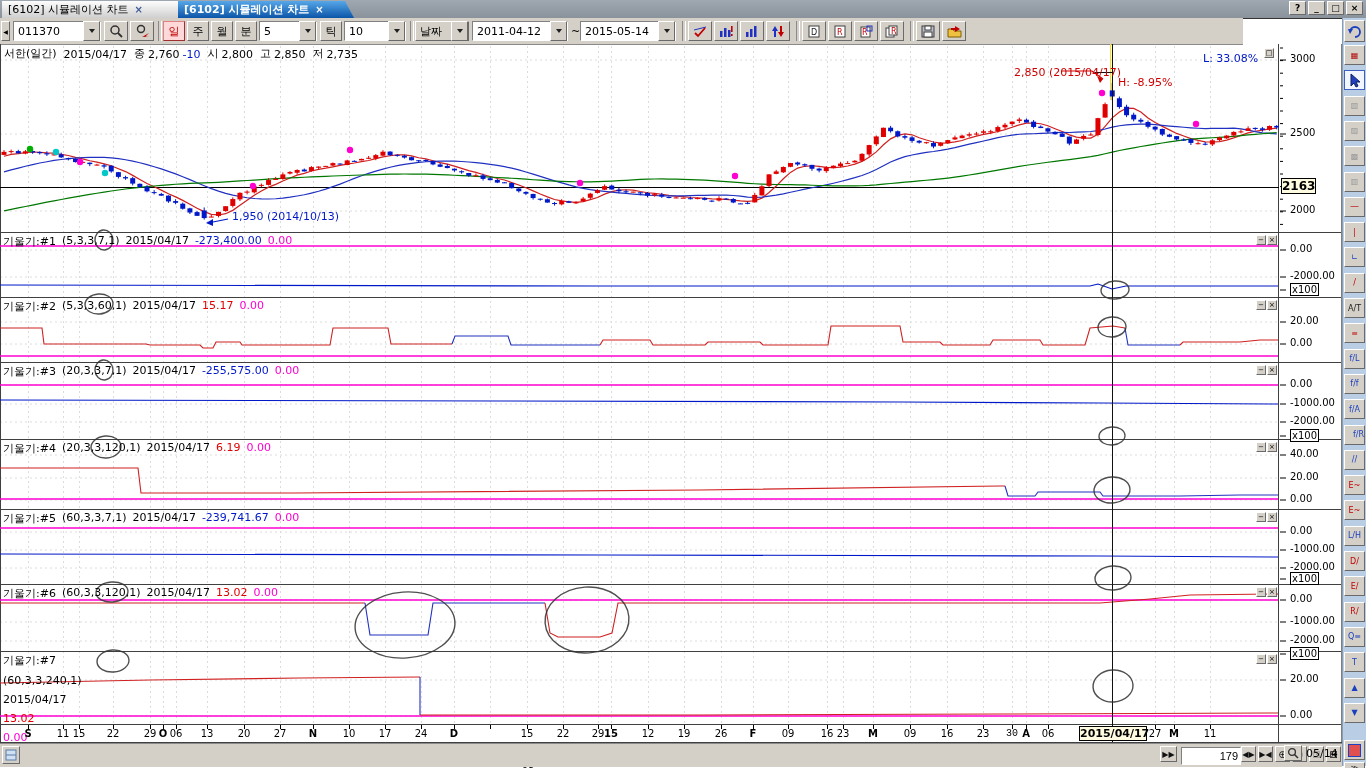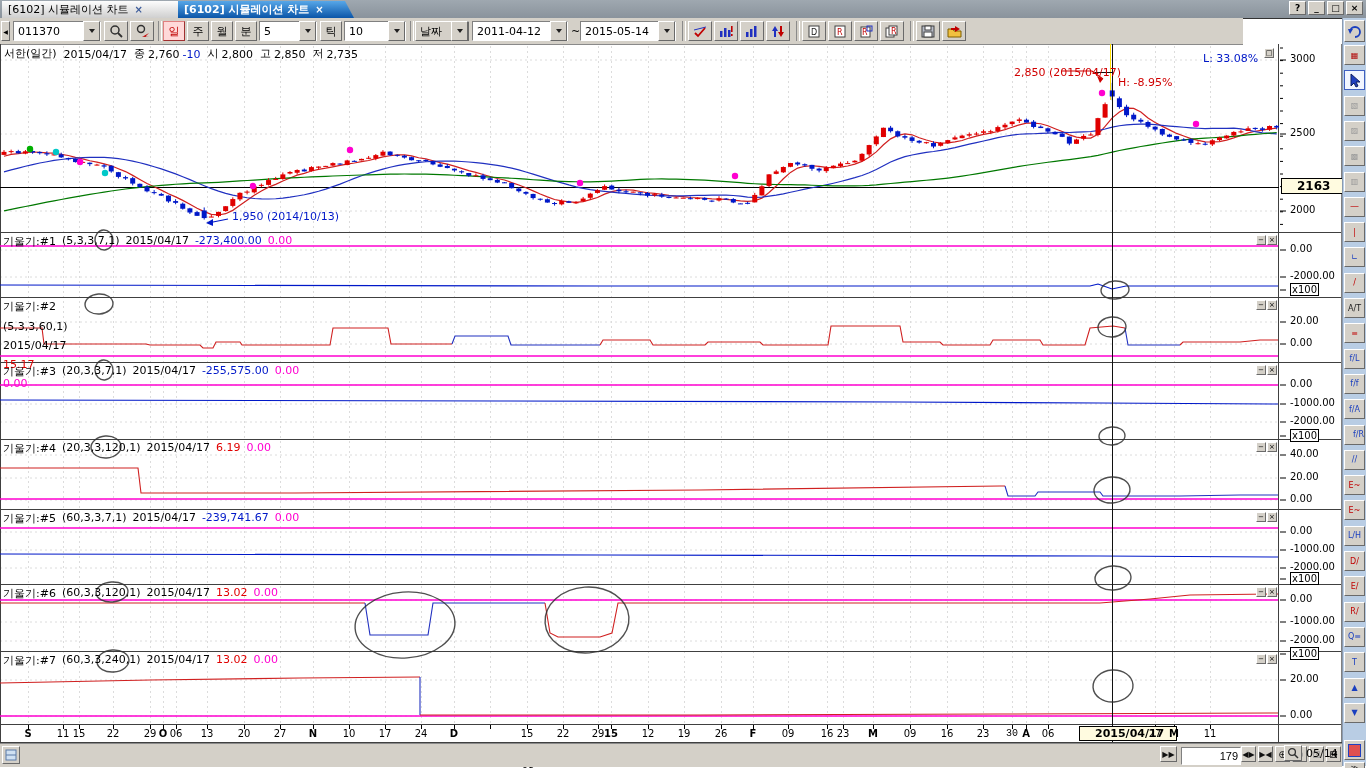--- a/index.html
+++ b/index.html
@@ -24,21 +24,21 @@
   .combo{height:20px;top:3px;display:flex;align-items:center;font-size:11px;padding-left:4px;}
   .carrow{margin-left:auto;width:15px;height:18px;background:#d4d0c8;border:1px solid;border-color:#fff #6a6a6a #6a6a6a #fff;
           display:flex;align-items:center;justify-content:center;}
   .tri-down{width:0;height:0;border-left:3px solid transparent;border-right:3px solid transparent;border-top:4px solid #202020;}
   .sep{top:3px;width:2px;height:20px;border-left:1px solid #8a8a8a;border-right:1px solid #fff;}
   
   .hdr{font-size:11px;color:#000;white-space:nowrap;}
   .axislab{font-size:10px;color:#000;white-space:nowrap;}
   .axbox{border:1px solid #000;padding:0 1px;background:#fff;}
   .xlab{font-size:10px;color:#000;transform:translateX(-50%);white-space:nowrap;}
-  .pricebox{font-size:12px;font-weight:bold;background:#fffbe0;border:1px solid #000;padding:0 15px;}
+  .pricebox{font-size:12px;font-weight:bold;background:#fffbe0;border:1px solid #000;padding:0 0;}
   .mini{width:10px;height:10px;font-size:7px;line-height:8px;}
   
   #sidebar{left:1342px;top:18px;width:24px;height:748px;background:#b9cde4;border-left:1px solid #8a9ab0;}
   .sbtn{left:1px;width:21px;height:20px;font-size:8px;color:#1a3fbf;}
   .sbtn.sel{background:#f2f6ff;border-color:#4060c0;}
   .sbtn.dis{color:#9a9a9a;}
   
   #bottombar{left:0;top:743px;width:1342px;height:23px;background:#d4d0c8;border-top:1px solid #8a8a8a;}
   .navbtn{height:16px;top:2px;font-size:8px;color:#111;}
   input#cnt{position:absolute;text-align:right;font-size:11px;height:14px;border:1px solid;border-color:#808080 #fff #fff #808080;}
@@ -1159,21 +1159,21 @@
         <span>기울기:#1</span>
         <span>(5,3,3,7,1)</span>
         <span>2015/04/17</span>
         <span style="color: rgb(0, 24, 200);">-273,400.00</span>
         <span style="color: rgb(255, 0, 208);">0.00</span>
       </div>
       <div class="abs btn3d mini" style="left: 1256px; top: 235px;">−</div>
       <div class="abs btn3d mini" style="left: 1267px; top: 235px;">×</div>
       <div class="abs axislab" style="left: 1290px; top: 315px;">20.00</div>
       <div class="abs axislab" style="left: 1290px; top: 337px;">0.00</div>
-      <div class="abs hdr" style="left: 3px; top: 299px; display: flex; gap: 6px; flex-direction: column;">
+      <div class="abs hdr" style="left: 3px; top: 299px; display: flex; gap: 6px;">
         <span>기울기:#2</span>
         <span>(5,3,3,60,1)</span>
         <span>2015/04/17</span>
         <span style="color: rgb(224, 0, 0);">15.17</span>
         <span style="color: rgb(255, 0, 208);">0.00</span>
       </div>
       <div class="abs btn3d mini" style="left: 1256px; top: 300px;">−</div>
       <div class="abs btn3d mini" style="left: 1267px; top: 300px;">×</div>
       <div class="abs axislab" style="left: 1290px; top: 378px;">0.00</div>
       <div class="abs axislab" style="left: 1290px; top: 397px;">-1000.00</div>
@@ -1221,21 +1221,21 @@
         <span>기울기:#6</span>
         <span>(60,3,3,120,1)</span>
         <span>2015/04/17</span>
         <span style="color: rgb(224, 0, 0);">13.02</span>
         <span style="color: rgb(255, 0, 208);">0.00</span>
       </div>
       <div class="abs btn3d mini" style="left: 1256px; top: 587px;">−</div>
       <div class="abs btn3d mini" style="left: 1267px; top: 587px;">×</div>
       <div class="abs axislab" style="left: 1290px; top: 673px;">20.00</div>
       <div class="abs axislab" style="left: 1290px; top: 709px;">0.00</div>
-      <div class="abs hdr" style="left: 3px; top: 653px; display: flex; gap: 6px;">
+      <div class="abs hdr" style="left: 3px; top: 653px; display: flex; gap: 6px; flex-direction: column;">
         <span>기울기:#7</span>
         <span>(60,3,3,240,1)</span>
         <span>2015/04/17</span>
         <span style="color: rgb(224, 0, 0);">13.02</span>
         <span style="color: rgb(255, 0, 208);">0.00</span>
       </div>
       <div class="abs btn3d mini" style="left: 1256px; top: 654px;">−</div>
       <div class="abs btn3d mini" style="left: 1267px; top: 654px;">×</div>
       <div class="abs xlab" style="left: 28px; top: 728px; font-weight: bold;">S</div>
       <div class="abs xlab" style="left: 63px; top: 728px;">11</div>

